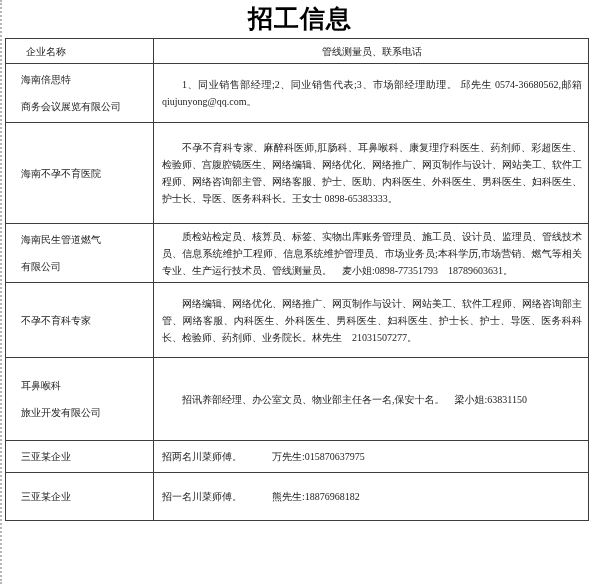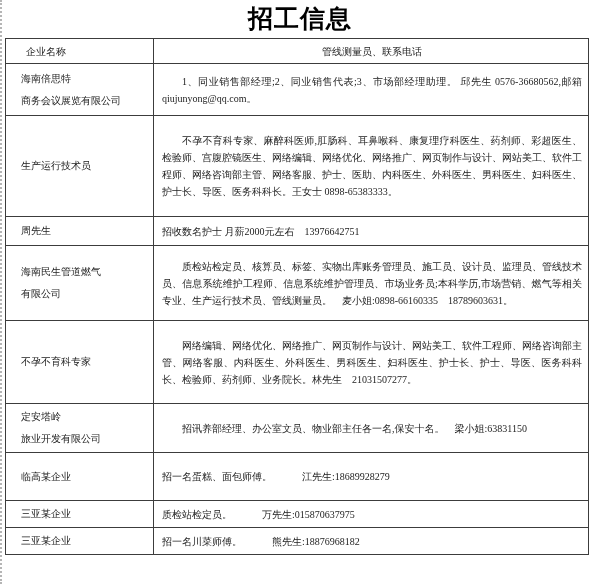--- a/index.html
+++ b/index.html
@@ -60,21 +60,21 @@
   }
   thead th { height: 25px; }
   th.co {
     text-align: left;
     padding-left: 20px;
   }
   th.de { text-align: center; }
   td.company {
     white-space: pre-line;
     padding-left: 15px;
-    line-height: 22px;
+    line-height: 27px;
   }
   td.details { text-align: left; }
   td.details.para {
     text-indent: 2em;
     text-align: justify;
   }
   tbody tr:nth-child(1)  td { height: 52px; }
   tbody tr:nth-child(2)  td { height: 101px; font-family: Liberation Serif, serif; }
   tbody tr:nth-child(3)  td { height: 29px; }
   tbody tr:nth-child(4)  td { height: 75px; }
@@ -100,51 +100,43 @@
     <thead>
       <tr>
         <th class="co">企业名称</th>
         <th class="de">管线测量员、联系电话</th>
       </tr>
     </thead>
     <tbody>
         <tr>
     <td class="company">海南倍思特
 商务会议展览有限公司</td>
-    <td class="details para">1、同业销售部经理;2、同业销售代表;3、市场部经理助理。 邱先生 0576-36680562,邮箱qiujunyong@qq.com。</td>
+    <td class="details para">1、同业销售部经理;2、同业销售代表;3、市场部经理助理。 邱先生 0574-36680562,邮箱qiujunyong@qq.com。</td>
   </tr>
         <tr>
-    <td class="company">生产运行技术员</td>
+    <td class="company">海南不孕不育医院</td>
     <td class="details para">不孕不育科专家、麻醉科医师,肛肠科、耳鼻喉科、康复理疗科医生、药剂师、彩超医生、检验师、宫腹腔镜医生、网络编辑、网络优化、网络推广、网页制作与设计、网站美工、软件工程师、网络咨询部主管、网络客服、护士、医助、内科医生、外科医生、男科医生、妇科医生、护士长、导医、医务科科长。王女士 0898-65383333。</td>
-  </tr>
-        <tr>
-    <td class="company">周先生</td>
-    <td class="details">招收数名护士 月薪2000元左右　13976642751</td>
   </tr>
         <tr>
     <td class="company">海南民生管道燃气
 有限公司</td>
-    <td class="details para">质检站检定员、核算员、标签、实物出库账务管理员、施工员、设计员、监理员、管线技术员、信息系统维护工程师、信息系统维护管理员、市场业务员;本科学历,市场营销、燃气等相关专业、生产运行技术员、管线测量员。　麦小姐:0898-66160335　18789603631。</td>
+    <td class="details para">质检站检定员、核算员、标签、实物出库账务管理员、施工员、设计员、监理员、管线技术员、信息系统维护工程师、信息系统维护管理员、市场业务员;本科学历,市场营销、燃气等相关专业、生产运行技术员、管线测量员。　麦小姐:0898-77351793　18789603631。</td>
   </tr>
         <tr>
     <td class="company">不孕不育科专家</td>
     <td class="details para">网络编辑、网络优化、网络推广、网页制作与设计、网站美工、软件工程师、网络咨询部主管、网络客服、内科医生、外科医生、男科医生、妇科医生、护士长、护士、导医、医务科科长、检验师、药剂师、业务院长。林先生　21031507277。</td>
   </tr>
         <tr>
-    <td class="company">定安塔岭
+    <td class="company">耳鼻喉科
 旅业开发有限公司</td>
     <td class="details para">招讯养部经理、办公室文员、物业部主任各一名,保安十名。　梁小姐:63831150</td>
   </tr>
         <tr>
-    <td class="company">临高某企业</td>
-    <td class="details">招一名蛋糕、面包师傅。　　　江先生:18689928279</td>
-  </tr>
-        <tr>
     <td class="company">三亚某企业</td>
-    <td class="details">质检站检定员。　　　万先生:015870637975</td>
+    <td class="details">招两名川菜师傅。　　　万先生:015870637975</td>
   </tr>
         <tr>
     <td class="company">三亚某企业</td>
     <td class="details">招一名川菜师傅。　　　熊先生:18876968182</td>
   </tr>
       </tbody>
   </table>
 </div>
 
 </body></html>

